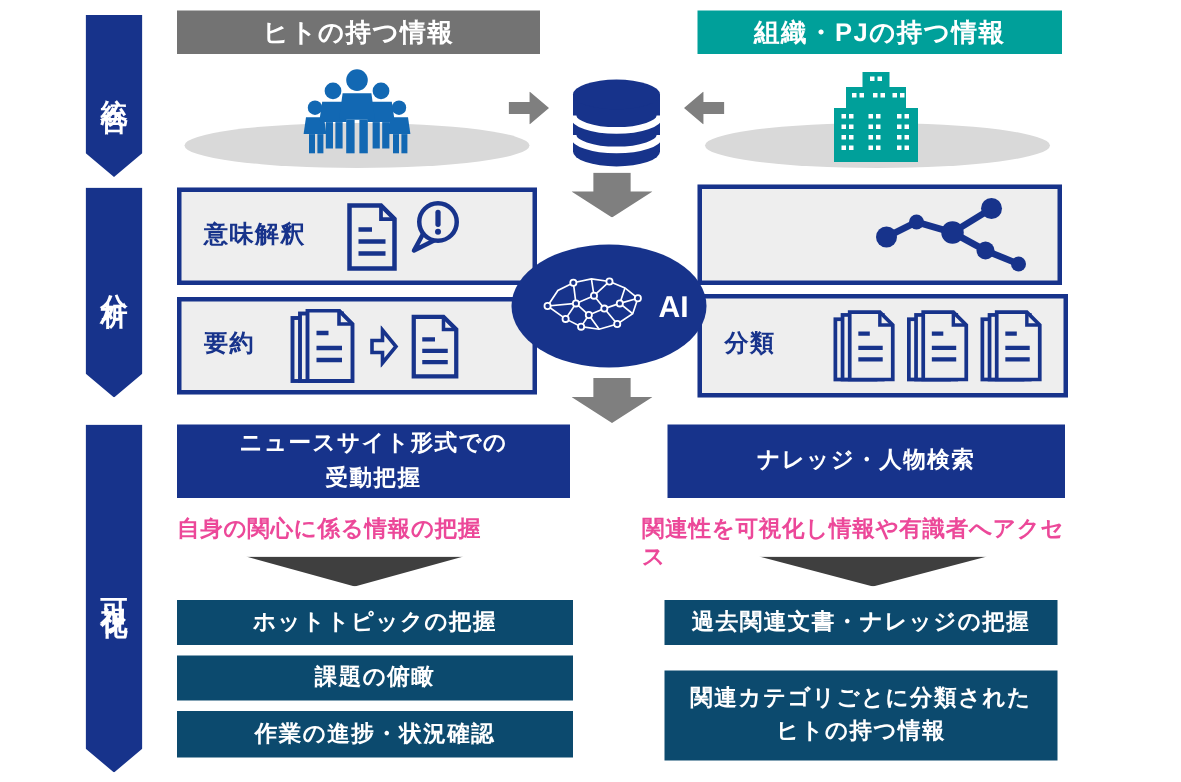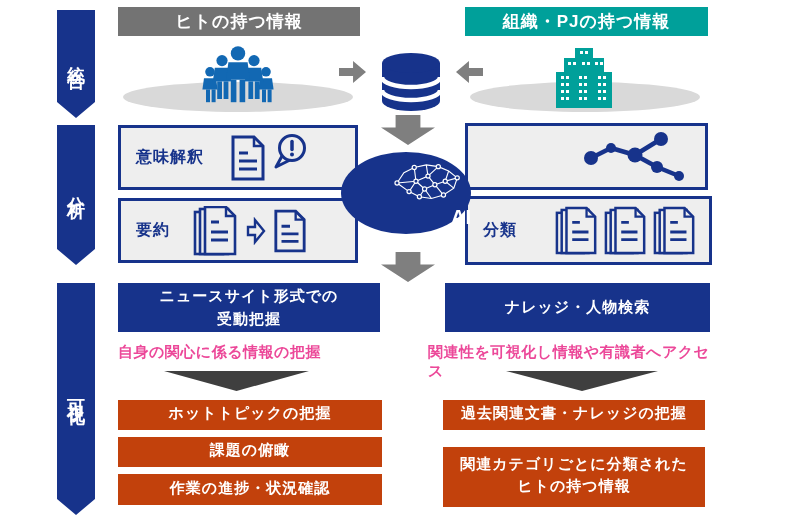--- a/index.html
+++ b/index.html
@@ -60,45 +60,45 @@
   #abox-semantic{left:118px;top:125px;width:240px;height:65px;}
   #abox-semantic .abox-icons{margin-right:46px;}
   #abox-summary{left:118px;top:198px;width:240px;height:65px;}
   #abox-summary .abox-icons{margin-right:48px;}
   #abox-relation{left:465px;top:123px;width:243px;height:67px;}
   #abox-relation .abox-icons{margin-right:18px;}
   #abox-classify{left:465px;top:196px;width:247px;height:69px;}
   #abox-classify .abox-icons{margin-right:12px;gap:5px;}
 
   #ai-ellipse{
-    position:absolute;left:341px;top:152px;width:130px;height:82px;background:#17338b;
-    border-radius:50%;z-index:5;display:flex;flex-direction:column;align-items:flex-end;justify-content:center;
+    position:absolute;left:341px;top:163px;width:130px;height:82px;background:#17338b;
+    border-radius:50%;z-index:5;display:flex;flex-direction:row;align-items:center;justify-content:center;
   }
   .ai-text{color:#fff;font-weight:bold;font-size:20px;line-height:1;margin-top:1px;}
 
   
   .viz-hdr{
     position:absolute;background:#17338b;color:#fff;font-weight:bold;font-size:15px;
     display:flex;flex-direction:column;align-items:center;justify-content:center;
     text-align:center;line-height:1.5;letter-spacing:1px;
   }
   #viz-hdr-left{left:118px;top:283px;width:262px;height:49px;}
   #viz-hdr-right{left:445px;top:283px;width:265px;height:49px;}
   .caption{
     position:absolute;color:#ec4899;font-weight:bold;font-size:15px;text-align:left;letter-spacing:0.5px;
   }
   #caption-left{left:118px;top:343px;width:268px;}
   #caption-right{left:428px;top:343px;width:295px;}
   .tri-down{position:absolute;background:#3f3f3f;clip-path:polygon(0 0,100% 0,50% 100%);}
   #tri-left{left:164px;top:371px;width:145px;height:20px;}
   #tri-right{left:506px;top:371px;width:152px;height:20px;}
   .titem{
-    position:absolute;background:#c2410c;color:#fff;font-weight:bold;font-size:15px;
+    position:absolute;background:#0c4a6e;color:#fff;font-weight:bold;font-size:15px;
     display:flex;flex-direction:column;align-items:center;justify-content:center;
-    text-align:right;line-height:1.45;letter-spacing:1px;font-family:Liberation Mono, monospace;
+    text-align:right;line-height:1.45;letter-spacing:1px;
   }
   #titem-l1{left:118px;top:400px;width:264px;height:30px;}
   #titem-l2{left:118px;top:437px;width:264px;height:30px;}
   #titem-l3{left:118px;top:474px;width:264px;height:31px;}
   #titem-r1{left:443px;top:400px;width:262px;height:30px;}
   #titem-r2{left:443px;top:447px;width:262px;height:60px;}
 </style>
 </head>
 <body>
 

